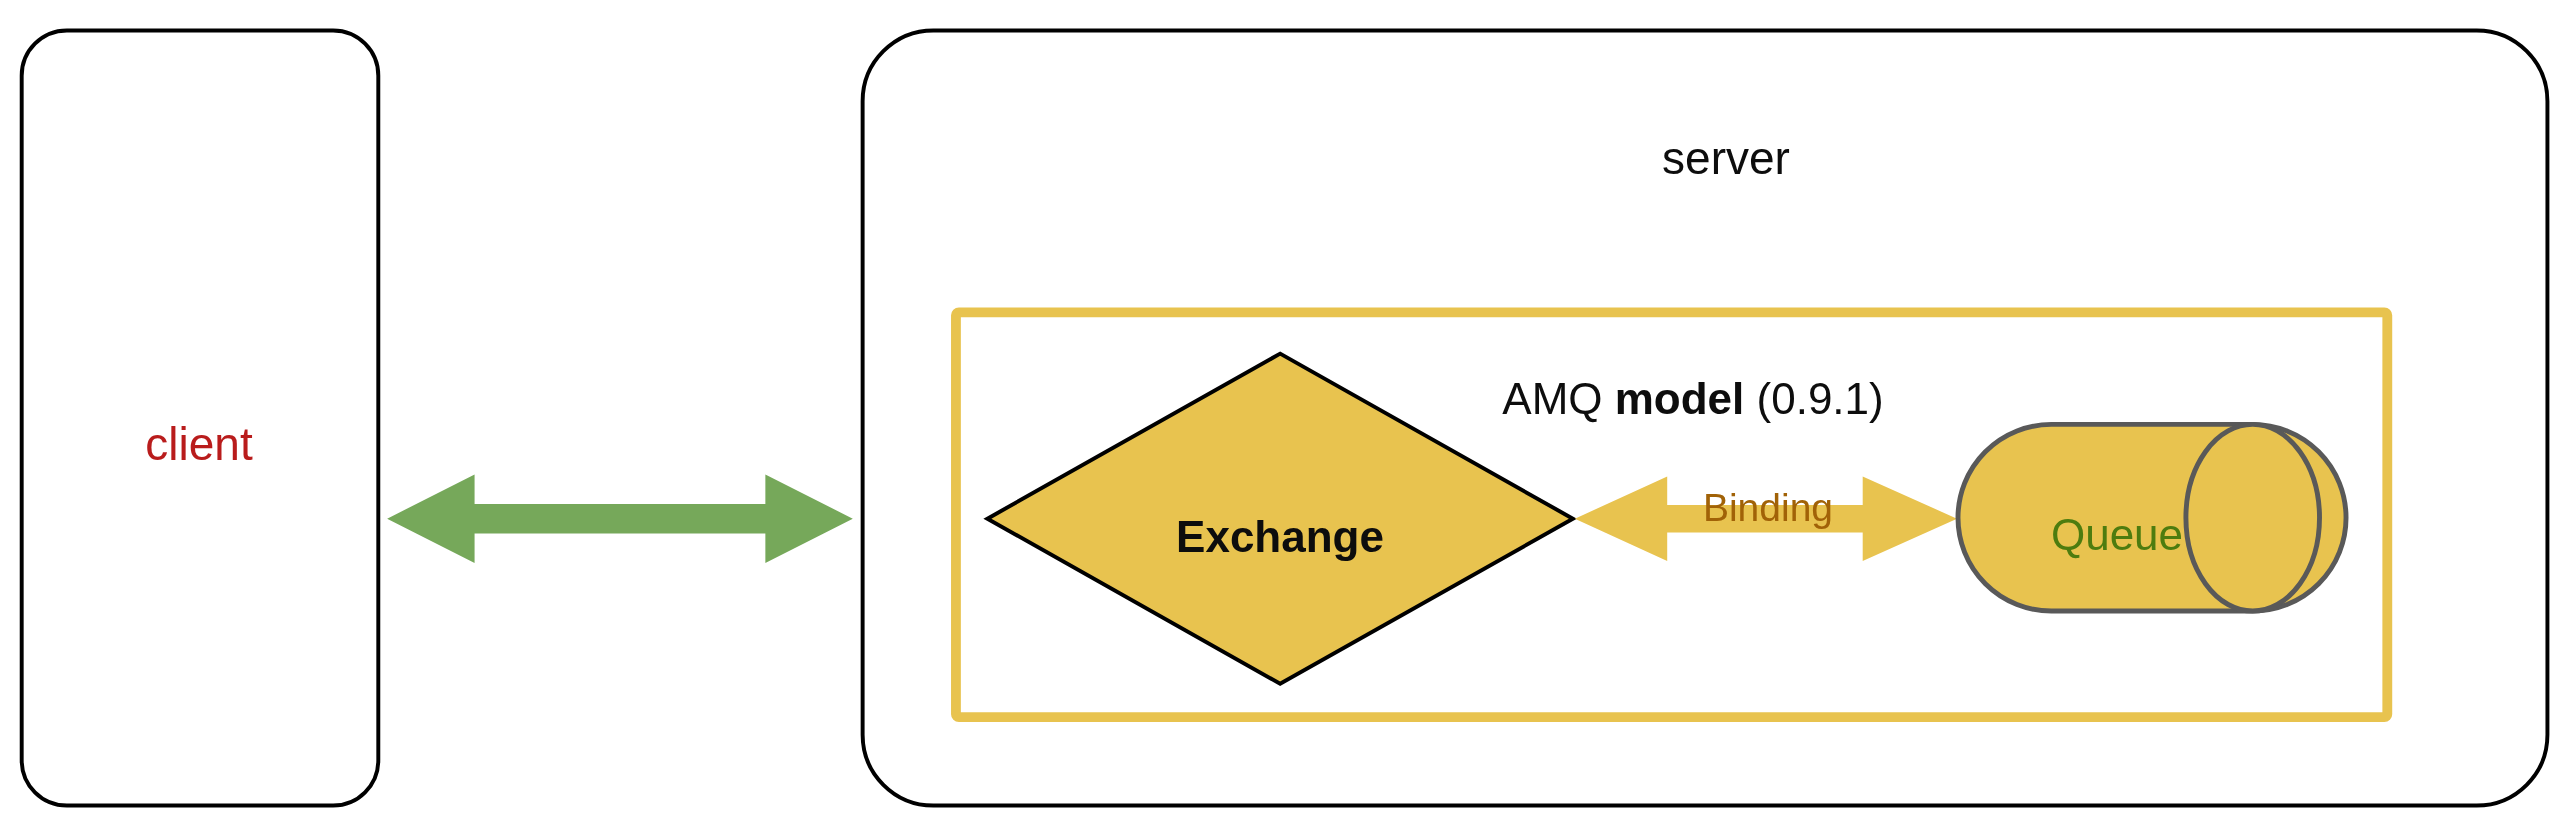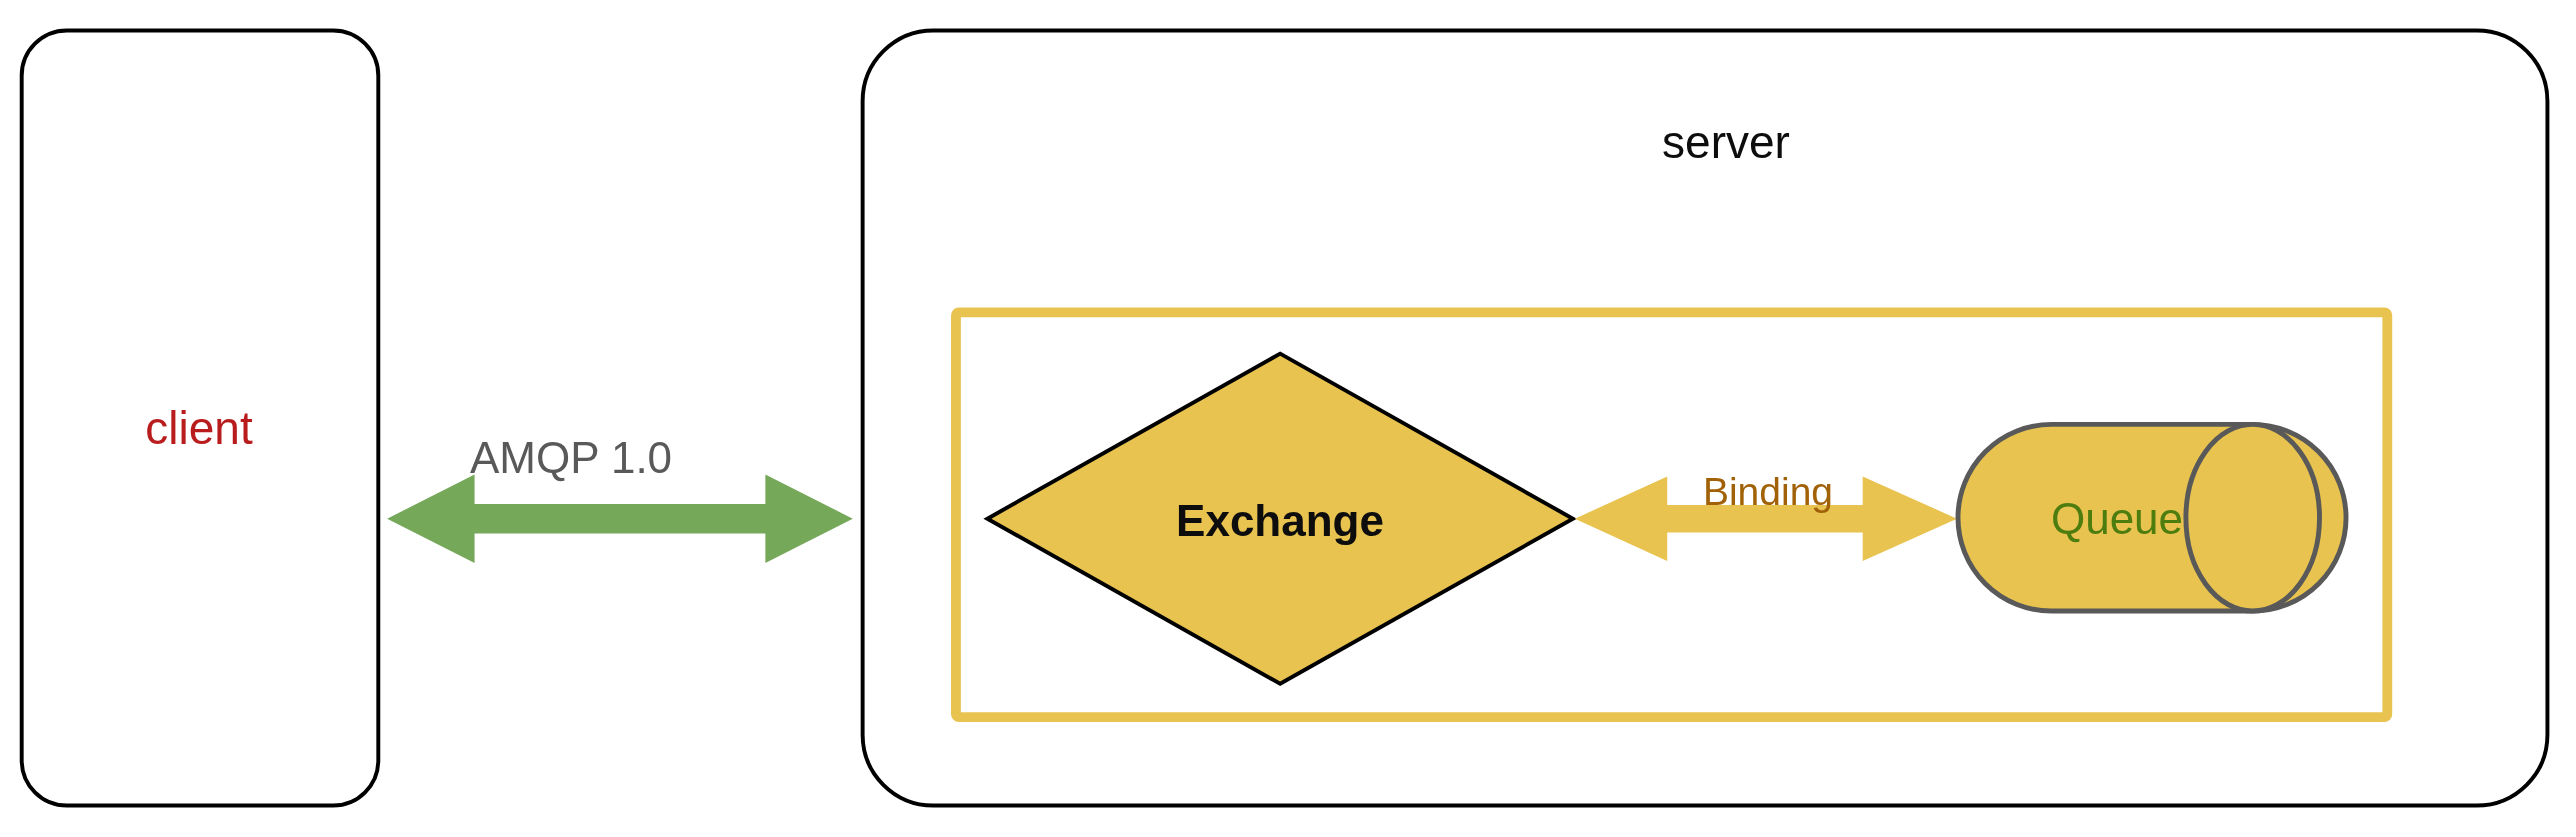--- a/index.html
+++ b/index.html
@@ -28,20 +28,21 @@
   
   .lbl {
     position: absolute;
     white-space: nowrap;
     line-height: 1;
     color: #000000;
     font-family: "Liberation Sans", sans-serif;
   }
   .lbl-center {
     transform: translate(-50%, -50%);
+    margin-top: 16px;
   }
 
   #client-label {
     left: 199px;
     top: 428px;
     font-size: 46px;
     color: #b91c1c;
   }
   #server-label {
     left: 1726px;
@@ -116,23 +117,23 @@
                Z" fill="#E8C34F" stroke="#595959" stroke-width="5"></path>
       <ellipse cx="2293" cy="527" rx="68" ry="95" fill="#E8C34F" stroke="#595959" stroke-width="5"></ellipse>
     </g>
 
   </svg>
 
   <div class="lbl lbl-center" id="client-label">client</div>
 
   <div class="lbl lbl-center" id="server-label">server</div>
 
+  <div class="lbl lbl-center" id="amq-model-label"><span>AMQ </span><span class="bold">model</span><span> (0.9.1)</span></div>
 
   <div class="lbl lbl-center" id="exchange-label">Exchange</div>
 
   <div class="lbl lbl-center" id="queue-label">Queue</div>
 
-  <div class="lbl lbl-center" id="amqp-label">AMQP 1.0</div>
 
   <div class="lbl lbl-center" id="binding-label">Binding</div>
 
 </div>
 
 
 </body></html>

